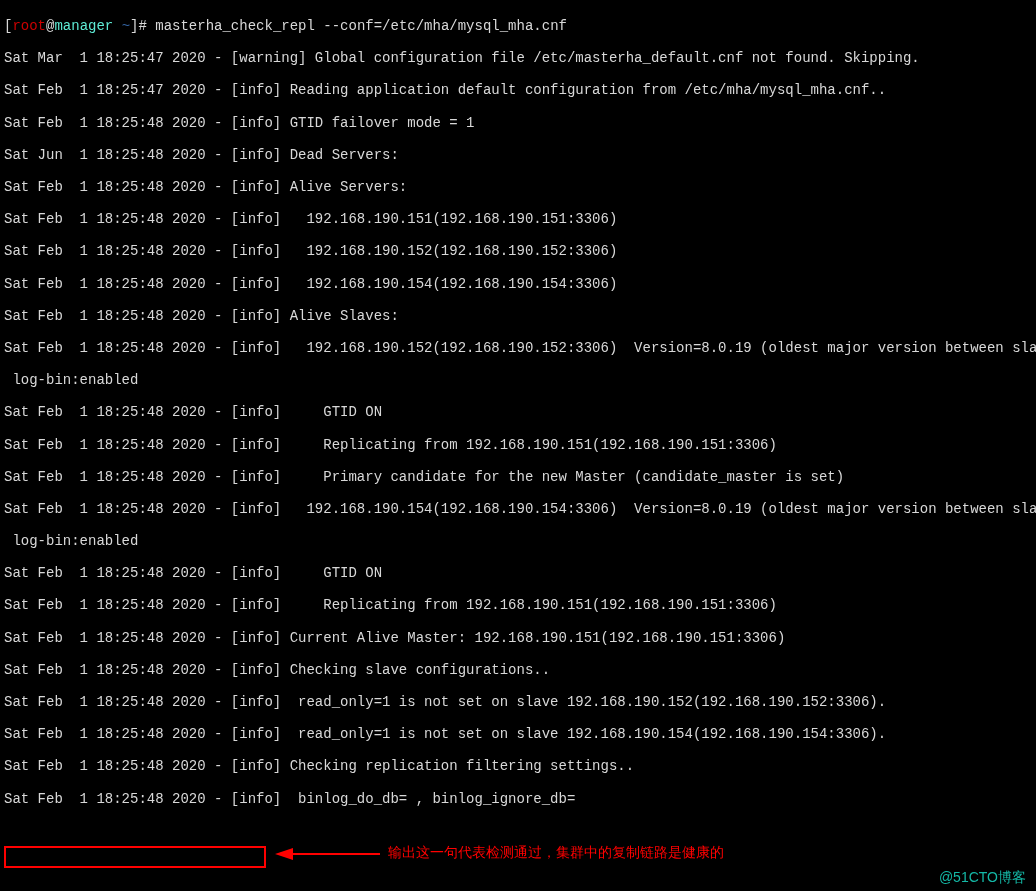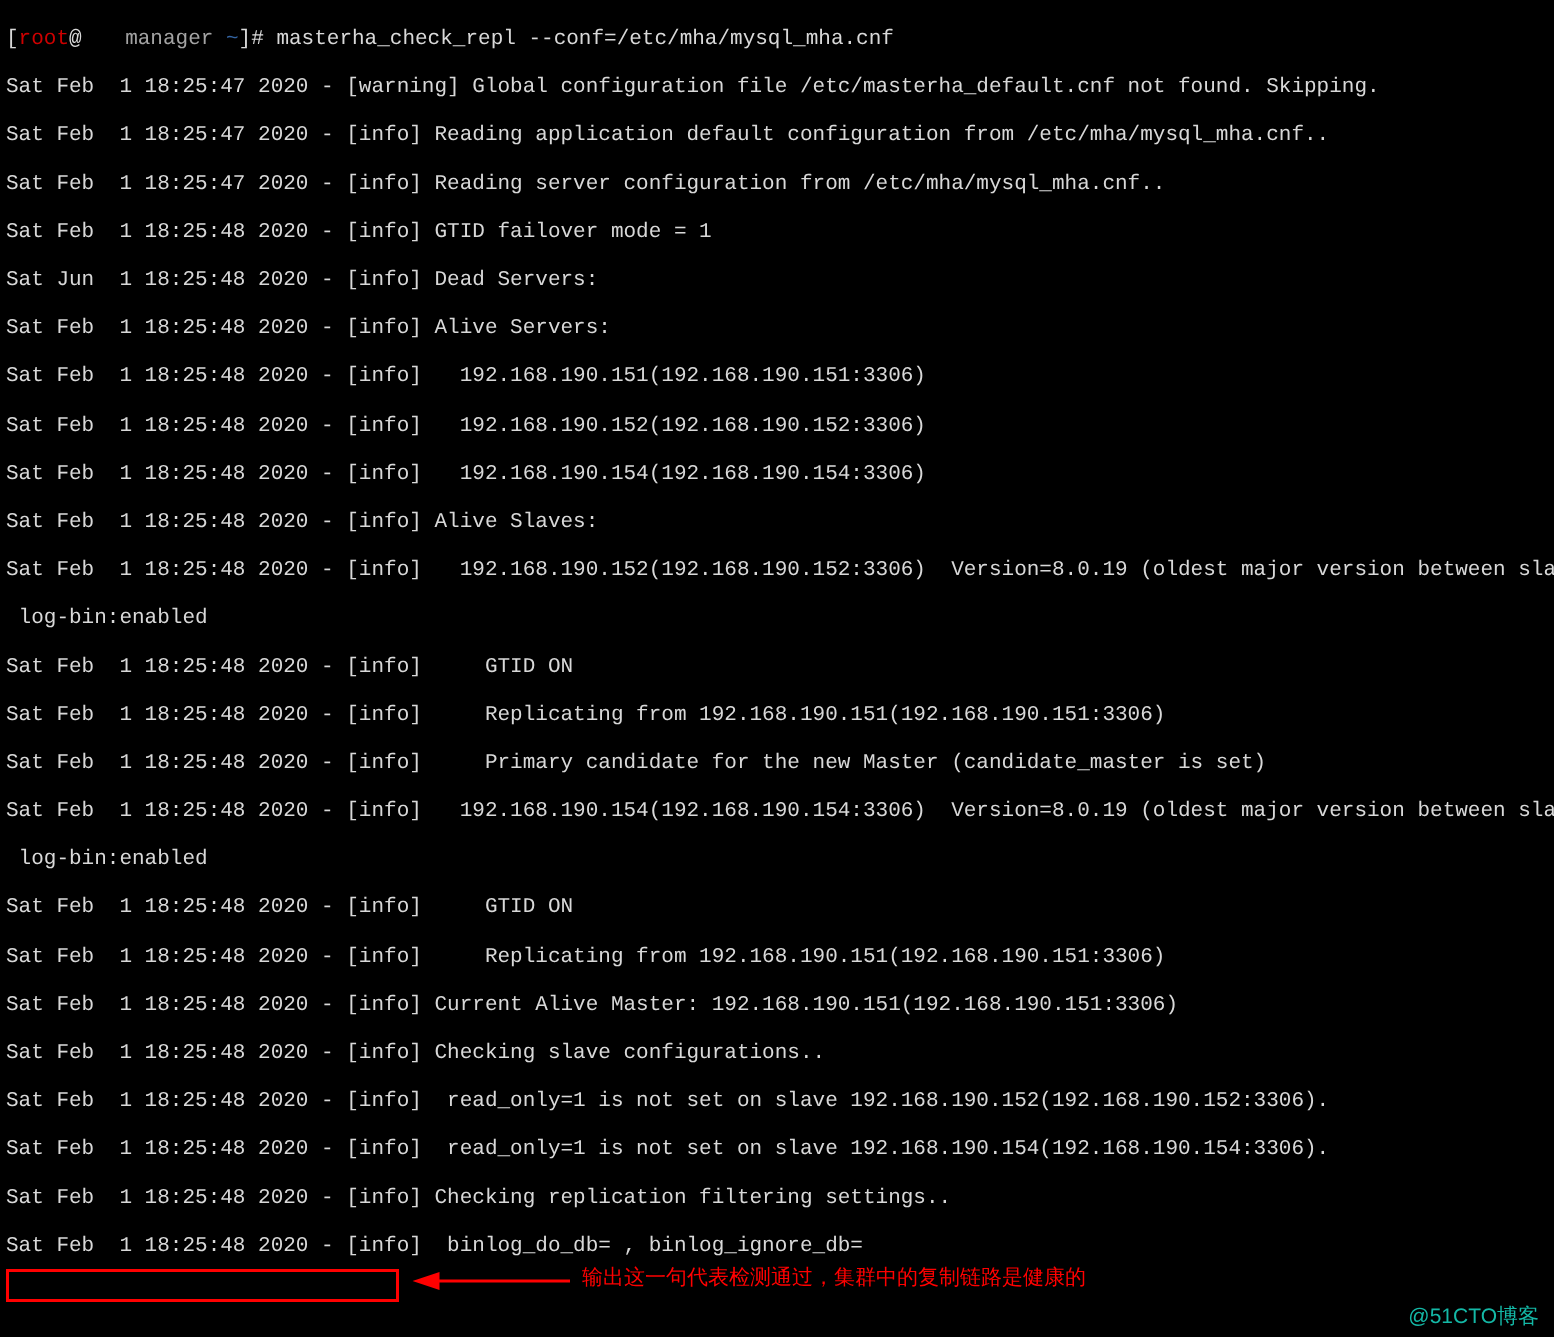--- a/index.html
+++ b/index.html
@@ -15,21 +15,21 @@
     overflow: hidden;
     position: relative;
   }
   .terminal {
     padding: 2px 4px;
     white-space: pre;
   }
   .bracket { color: #d8d8d8; }
   .user { color: #cc0000; }
   .at { color: #d8d8d8; }
-  .host { color: #a3a3a3; margin-left: 29px; }
+  .host { color: #5eead4; }
   .cwd { color: #3465a4; }
   .cmd { color: #d8d8d8; }
   .line { color: #d8d8d8; display: block; }
   .highlight-box {
     position: absolute;
     border: 2px solid #ff0000;
     left: 4px;
     top: 846px;
     width: 258px;
     height: 18px;
@@ -57,23 +57,22 @@
     color: #14b8a6;
     font-family: sans-serif;
     font-size: 14px;
   }
 </style>
 </head>
 <body>
 
 <div class="terminal">
 <span class="line"><span class="bracket">[</span><span class="user">root</span><span class="at">@</span><span class="host">manager</span><span class="cwd"> ~</span><span class="bracket">]#</span><span class="cmd"> masterha_check_repl --conf=/etc/mha/mysql_mha.cnf</span></span>
-<span class="line">Sat Feb  1 18:25:47 2020 - [warning] Global configuration file /etc/masterha_default.cnf not found. Skipping.</span>
+<span class="line">Sat Mar  1 18:25:47 2020 - [warning] Global configuration file /etc/masterha_default.cnf not found. Skipping.</span>
 <span class="line">Sat Feb  1 18:25:47 2020 - [info] Reading application default configuration from /etc/mha/mysql_mha.cnf..</span>
-<span class="line">Sat Feb  1 18:25:47 2020 - [info] Reading server configuration from /etc/mha/mysql_mha.cnf..</span>
 <span class="line">Sat Feb  1 18:25:48 2020 - [info] GTID failover mode = 1</span>
 <span class="line">Sat Jun  1 18:25:48 2020 - [info] Dead Servers:</span>
 <span class="line">Sat Feb  1 18:25:48 2020 - [info] Alive Servers:</span>
 <span class="line">Sat Feb  1 18:25:48 2020 - [info]   192.168.190.151(192.168.190.151:3306)</span>
 <span class="line">Sat Feb  1 18:25:48 2020 - [info]   192.168.190.152(192.168.190.152:3306)</span>
 <span class="line">Sat Feb  1 18:25:48 2020 - [info]   192.168.190.154(192.168.190.154:3306)</span>
 <span class="line">Sat Feb  1 18:25:48 2020 - [info] Alive Slaves:</span>
 <span class="line">Sat Feb  1 18:25:48 2020 - [info]   192.168.190.152(192.168.190.152:3306)  Version=8.0.19 (oldest major version between slaves)</span>
 <span class="line"> log-bin:enabled</span>
 <span class="line">Sat Feb  1 18:25:48 2020 - [info]     GTID ON</span>

